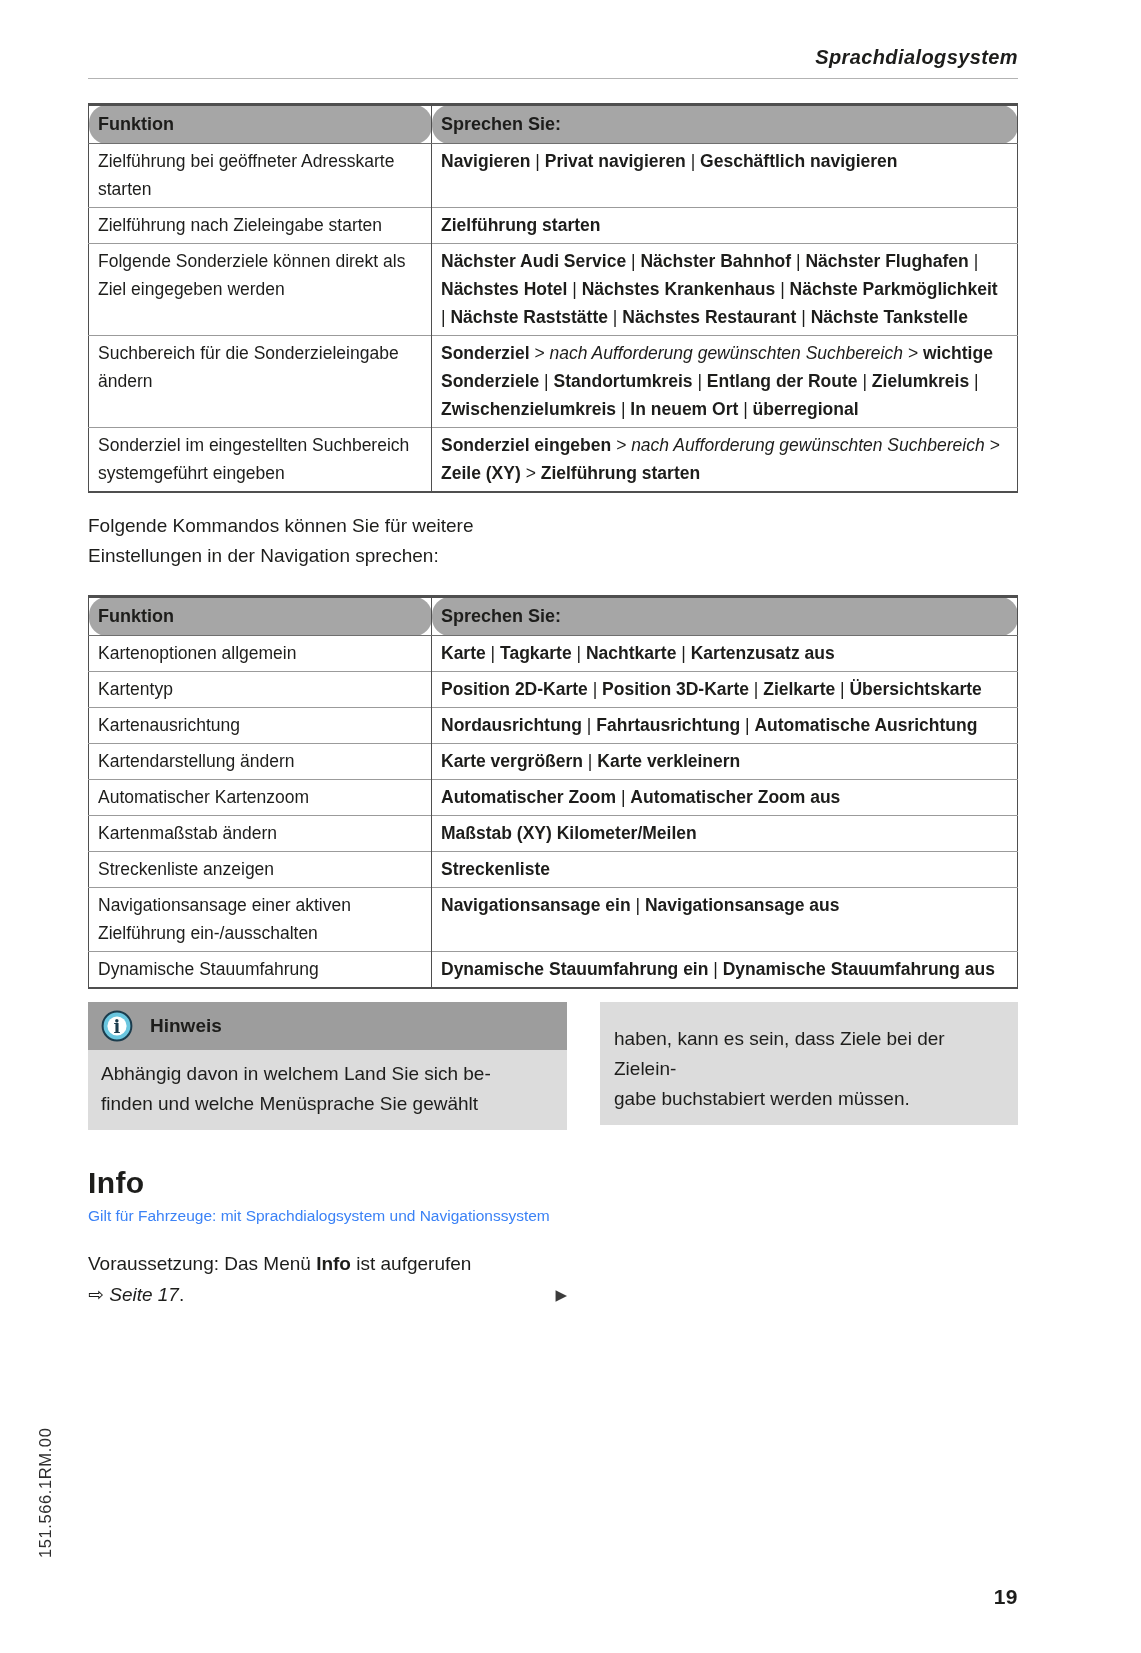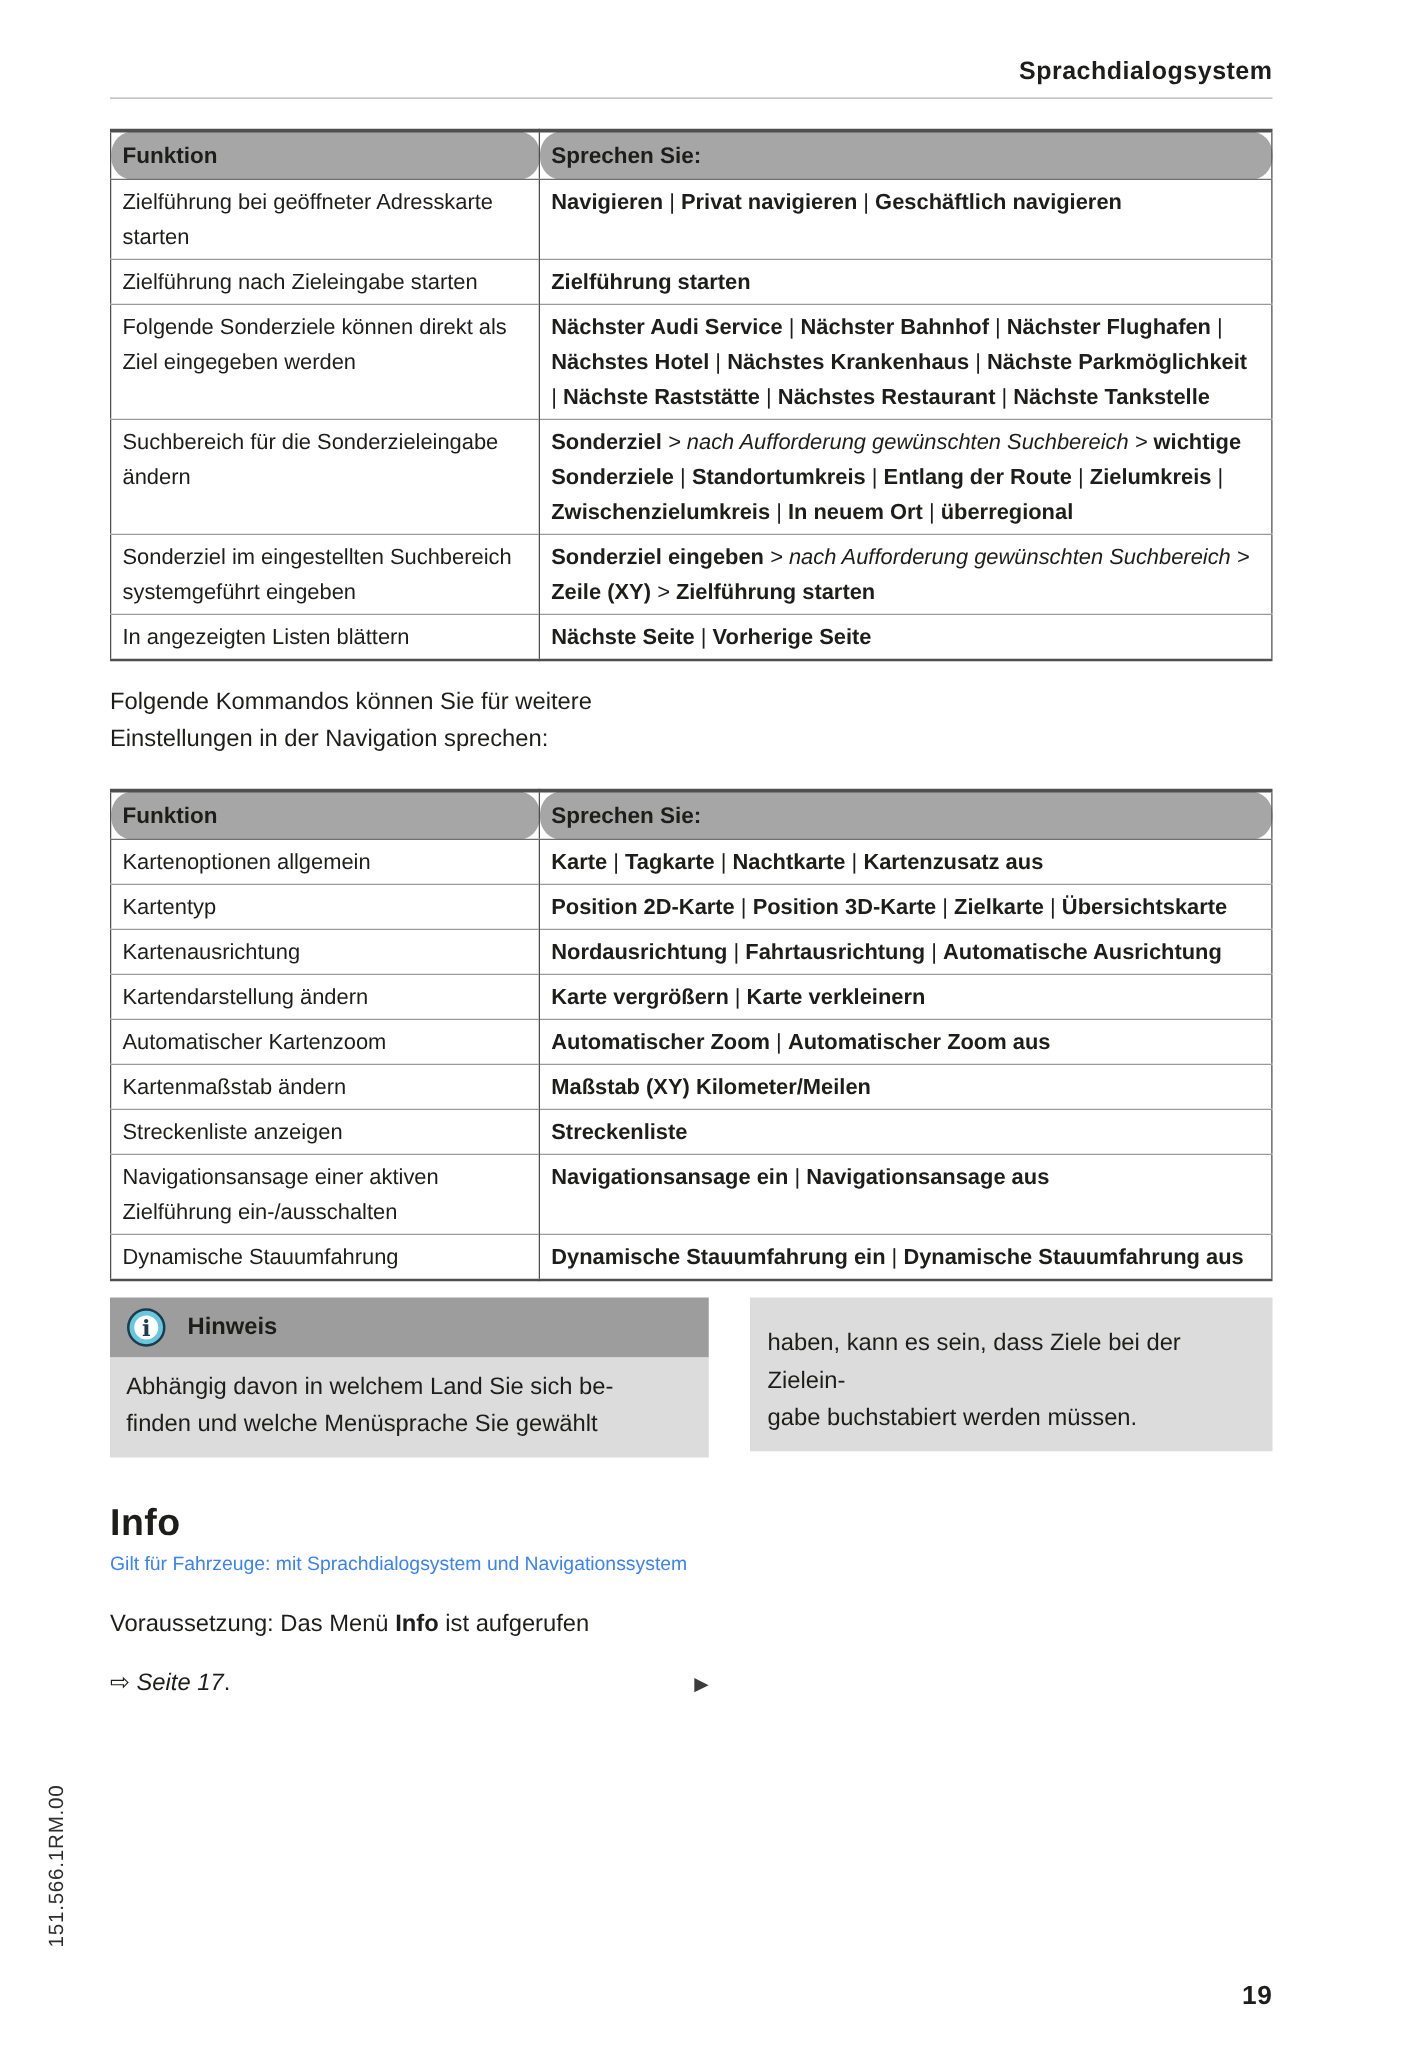--- a/index.html
+++ b/index.html
@@ -1,21 +1,21 @@
 <!DOCTYPE html>
 <html><head>
 <meta charset="utf-8">
 <style>
   html,body{margin:0;padding:0;background:#ffffff;}
   .page{position:relative;width:1141px;height:1653px;background:#fff;overflow:hidden;
         font-family:"Liberation Sans","DejaVu Sans",sans-serif;color:#1d1d1b;}
   .content{position:absolute;left:88px;top:0;width:930px;}
   *{box-sizing:border-box;}
 
-  .running-head{margin-top:46px;text-align:right;font-weight:bold;font-size:20px;letter-spacing:.4px;}
+  .running-head{margin-top:46px;text-align:right;font-weight:bold;font-size:20px;letter-spacing:.4px;font-style:italic;}
   .head-rule{margin-top:9px;border-top:1px solid #b3b3b3;height:0;}
 
   table.cmd-table{width:100%;border-collapse:collapse;table-layout:fixed;margin-top:24px;
     border:1px solid #4f4f4f;border-top-width:3px;border-bottom-width:2px;}
   .cmd-table th,.cmd-table td{vertical-align:top;text-align:left;padding:3px 10px 4px 9px;
     font-size:17.5px;line-height:28px;overflow-wrap:break-word;}
   .cmd-table thead th{background:#a6a6a6;font-weight:bold;font-size:18px;padding-top:4px;padding-bottom:5px;
     border-bottom:1px solid #6f6f6f;border-radius:18px;}
   .col-funktion{width:343px;}
   .cmd-table th.col-sprechen,.cmd-table td.col-sprechen{border-left:1px solid #4f4f4f;}
@@ -32,21 +32,21 @@
   .note-head{background:#9d9d9d;height:48px;display:flex;align-items:center;padding:0 13px;gap:17px;}
   .note-title{font-weight:bold;font-size:19px;}
   .note-icon{display:inline-flex;line-height:0;}
   .note-body{background:#dcdcdc;padding:9px 13px 11px;font-size:19px;line-height:30px;white-space:pre-line;}
   .note-cont{width:418px;background:#dcdcdc;padding:22px 14px 11px;font-size:19px;line-height:30px;white-space:pre-line;}
 
   .info-sec{margin-top:36px;}
   .info-sec h2{margin:0;font-size:30px;font-weight:bold;letter-spacing:.4px;}
   .applies{margin-top:7px;font-size:15.5px;color:#3b82f6;}
   .prereq{margin-top:24px;font-size:19px;line-height:29px;}
-  .pageref-row{display:flex;justify-content:space-between;align-items:center;width:479px;margin-top:18px;}
+  .pageref-row{display:flex;justify-content:space-between;align-items:center;width:479px;margin-top:2px;}
   .pageref{font-size:19px;line-height:29px;}
   .cont-arrow{font-size:15px;color:#3c3c3c;}
 
   .sidebar-code{position:absolute;left:36px;top:1558px;transform-origin:0 0;transform:rotate(-90deg);
     font-size:16.5px;letter-spacing:.6px;color:#2e2e2e;white-space:nowrap;}
   .page-num{position:absolute;top:1585px;right:123px;font-size:21px;font-weight:bold;letter-spacing:.5px;}
 </style>
 </head>
 <body>
 
@@ -78,24 +78,20 @@
             <td class="col-funktion">Folgende Sonderziele können direkt als Ziel eingegeben werden</td>
             <td class="col-sprechen"><span class="seg-b">Nächster Audi Service</span><span class="seg-p"> | </span><span class="seg-b">Nächster Bahnhof</span><span class="seg-p"> | </span><span class="seg-b">Nächster Flugha­fen</span><span class="seg-p"> | </span><span class="seg-b">Nächstes Hotel</span><span class="seg-p"> | </span><span class="seg-b">Nächstes Krankenhaus</span><span class="seg-p"> | </span><span class="seg-b">Nächste Park­möglichkeit</span><span class="seg-p"> | </span><span class="seg-b">Nächste Raststätte</span><span class="seg-p"> | </span><span class="seg-b">Nächstes Restaurant</span><span class="seg-p"> | </span><span class="seg-b">Nächste Tankstelle</span></td>
           </tr>
           <tr>
             <td class="col-funktion">Suchbereich für die Sonderzielein­gabe ändern</td>
             <td class="col-sprechen"><span class="seg-b">Sonderziel</span><span class="seg-i"> &gt; nach Aufforderung gewünschten Suchbereich &gt; </span><span class="seg-b">wichtige Sonderziele</span><span class="seg-p"> | </span><span class="seg-b">Standortumkreis</span><span class="seg-p"> | </span><span class="seg-b">Entlang der Route</span><span class="seg-p"> | </span><span class="seg-b">Zielumkreis</span><span class="seg-p"> | </span><span class="seg-b">Zwischenzielumkreis</span><span class="seg-p"> | </span><span class="seg-b">In neuem Ort</span><span class="seg-p"> | </span><span class="seg-b">überregio­nal</span></td>
           </tr>
           <tr>
             <td class="col-funktion">Sonderziel im eingestellten Suchbe­reich systemgeführt eingeben</td>
             <td class="col-sprechen"><span class="seg-b">Sonderziel eingeben</span><span class="seg-i"> &gt; nach Aufforderung gewünschten Such­bereich &gt; </span><span class="seg-b">Zeile (XY)</span><span class="seg-i"> &gt; </span><span class="seg-b">Zielführung starten</span></td>
-          </tr>
-          <tr>
-            <td class="col-funktion">In angezeigten Listen blättern</td>
-            <td class="col-sprechen"><span class="seg-b">Nächste Seite</span><span class="seg-p"> | </span><span class="seg-b">Vorherige Seite</span></td>
           </tr>
         </tbody>
       </table>
 
     <p class="between">Folgende Kommandos können Sie für weitere
 Einstellungen in der Navigation sprechen:</p>
 
     <table class="cmd-table">
         <thead>
           <tr>

